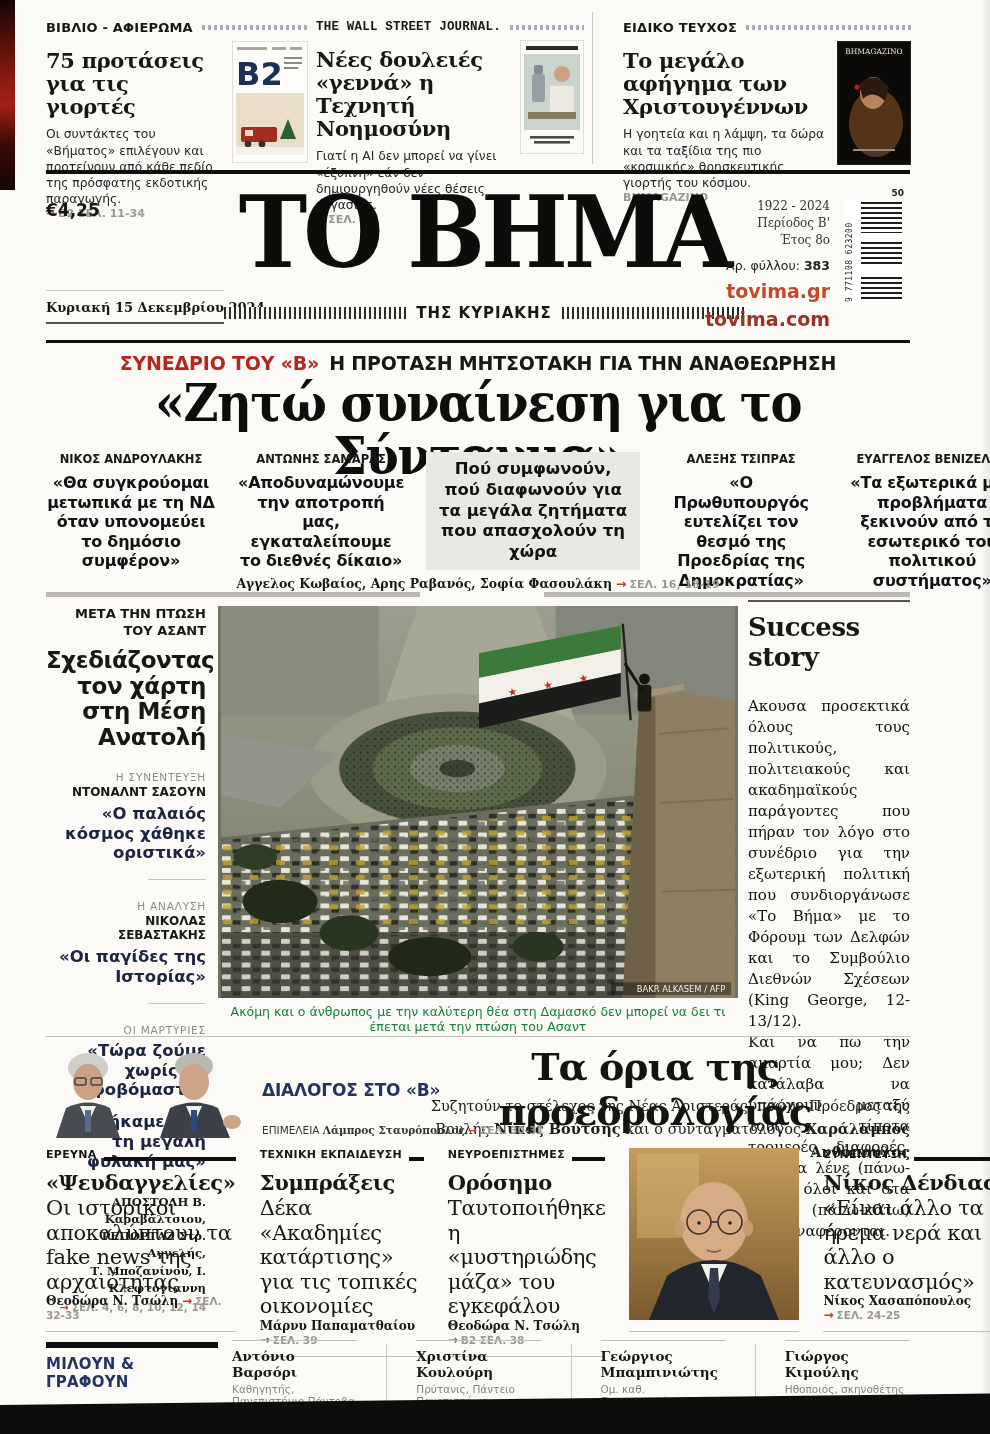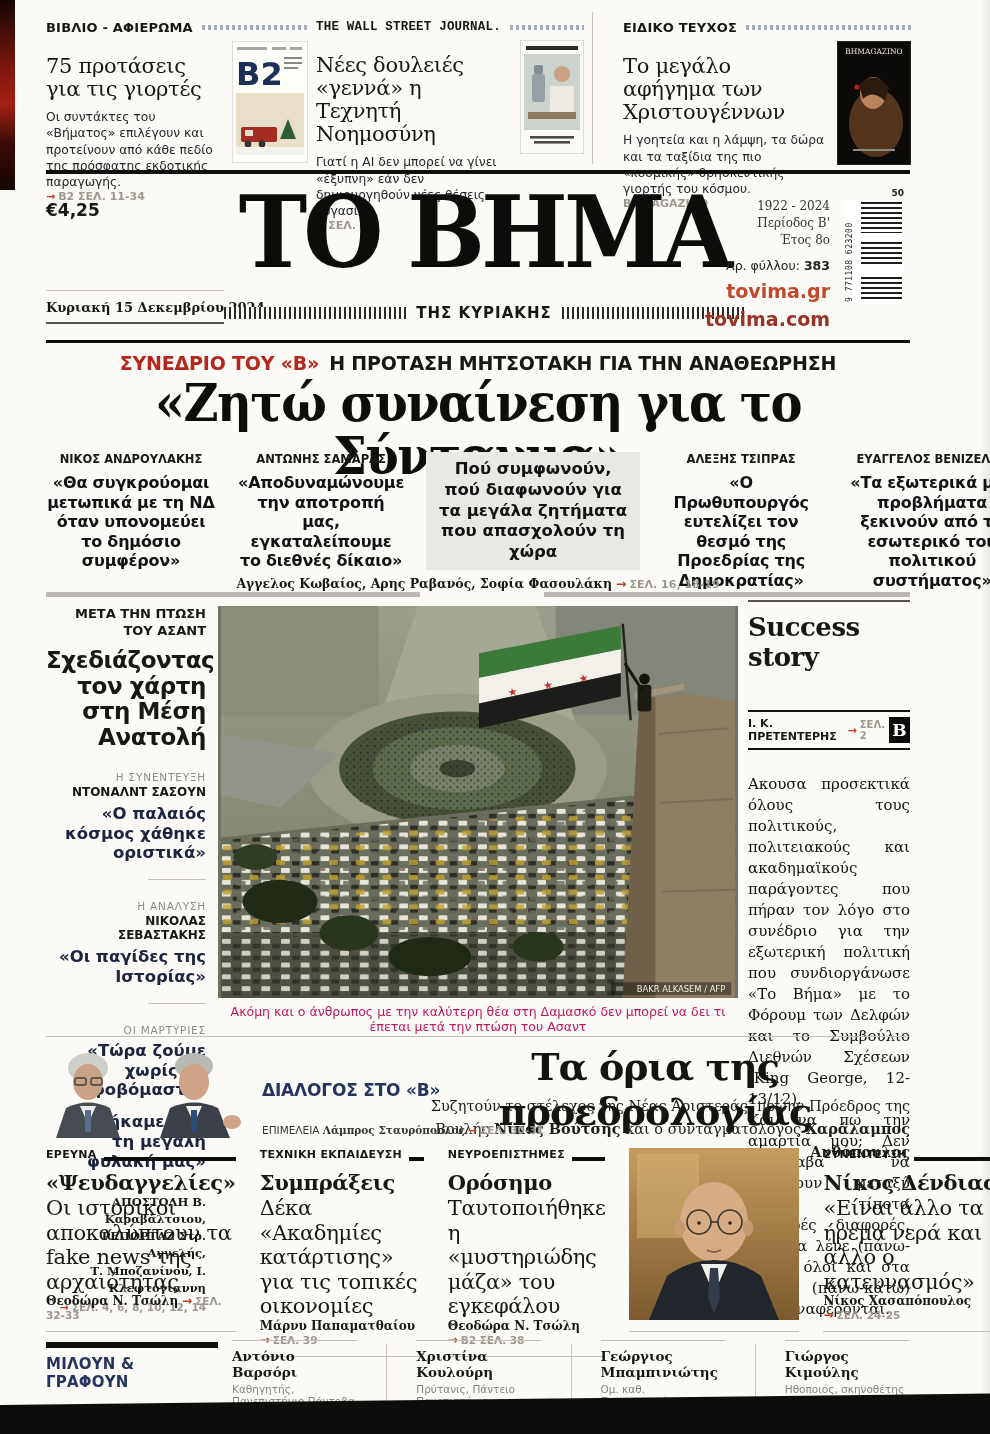--- a/index.html
+++ b/index.html
@@ -15,21 +15,21 @@
   
   .teasers{position:absolute;left:46px;top:12px;width:864px;height:152px;display:flex;gap:4px;}
   .teaser{display:flex;flex-direction:column;}
   .t1{flex:0 0 262px;} .t2{flex:0 0 268px;} .t3{flex:0 0 288px;border-left:1px solid #c9c7c0;padding-left:30px;}
   .t-kickrow{display:flex;align-items:center;margin:8px 0 6px 0;}
   .t-kicker{font-size:13px;font-weight:900;letter-spacing:.2px;white-space:nowrap;}
   .t-kicker-serif{font-family:Liberation Mono, monospace;font-size:12.5px;font-weight:900;}
   .kdash{flex:1;height:5px;margin-left:9px;background:repeating-linear-gradient(90deg,#98a0b2 0 3px,transparent 3px 6px);opacity:.85;}
   .t-flex{display:flex;flex:1;}
   .t-text{flex:1;display:flex;flex-direction:column;}
-  .t-head{font-size:21px;font-weight:400;line-height:1.1;margin:14px 0 8px 0;letter-spacing:-.3px;}
+  .t-head{font-size:21px;font-weight:700;line-height:1.1;margin:8px 0 8px 0;letter-spacing:-.3px;}
   .t-body{font-size:12.3px;line-height:1.32;color:#26262a;}
   .t-refline{margin-top:auto;font-size:11px;padding-bottom:4px;}
   .cover{margin-left:10px;flex:0 0 auto;}
   
   .hrule1{position:absolute;left:46px;top:170px;width:864px;height:4px;background:#0e0e0c;}
   .hrule2{position:absolute;left:46px;top:340px;width:864px;height:3px;background:#0e0e0c;}
   
   .price{position:absolute;left:46px;top:200px;font-size:17px;font-weight:700;}
   .founder{position:absolute;left:46px;top:236px;font-size:10.5px;line-height:1.45;color:#2b2b28;}
   .mrule1{position:absolute;left:46px;top:290px;width:178px;height:1px;background:#c9c7c0;}
@@ -77,21 +77,21 @@
   .sy-kick{font-size:13px;font-weight:900;line-height:1.3;}
   .sy-head{font-size:23px;font-weight:800;line-height:1.12;letter-spacing:-.4px;margin-top:8px;}
   .sy-label{font-size:10.5px;letter-spacing:.8px;color:#8d8d86;margin-top:20px;}
   .sy-name{font-size:12px;font-weight:800;margin-top:2px;margin-left:20px;}
   .sy-quote{font-size:16.5px;font-weight:800;line-height:1.2;color:#1c2440;margin-top:5px;}
   .sy-div{width:58px;height:1px;background:#c6c4bd;margin:16px 0 0 auto;}
   .sy-credits{margin-top:22px;font-family:"DejaVu Serif",serif;font-weight:700;font-size:11.5px;line-height:1.5;}
   .sy-ref{margin-top:4px;font-size:10.5px;}
   
   .photo{position:absolute;left:218px;top:606px;width:520px;height:392px;background:#6f7262;overflow:hidden;}
-  .caption{position:absolute;left:218px;top:1004px;width:520px;text-align:center;font-size:12.5px;color:#be185d;}
+  .caption{position:absolute;left:218px;top:1004px;width:520px;text-align:center;font-size:12.5px;color:#15803d;}
   
   .opinion{position:absolute;left:748px;top:600px;width:162px;}
   .op-toprule{height:2px;background:#57544e;margin-bottom:10px;}
   .op-head{font-size:26px;font-weight:800;letter-spacing:-.5px;}
   .op-author{margin-top:38px;border-top:2px solid #111;border-bottom:2px solid #111;
              padding:5px 0;display:flex;align-items:center;font-size:11px;font-weight:800;}
   .op-author .ref{font-size:10px;}
   .blogo{margin-left:auto;width:26px;height:26px;background:#0c0c0c;color:#fff;
          font-family:"DejaVu Serif",serif;font-weight:700;font-size:17px;
          display:flex;align-items:center;justify-content:center;}
@@ -399,25 +399,20 @@
       <line x1="428" y1="86" x2="410" y2="58" stroke="#15150f" stroke-width="3"></line>
       <rect x="396" y="382" width="122" height="13" fill="#000" opacity="0.38"></rect>
       <text x="512" y="392" text-anchor="end" font-size="8.5" fill="#efefe8">BAKR ALKASEM / AFP</text>
     </svg>
   </div>
   <div class="caption">Ακόμη και ο άνθρωπος με την καλύτερη θέα στη Δαμασκό δεν μπορεί να δει τι έπεται μετά την πτώση του Ασαντ</div>
 
   <div class="opinion">
     <div class="op-toprule"></div>
     <div class="op-head serif">Success story</div>
-    <div class="op-author">
-      <span>Ι. Κ. ΠΡΕΤΕΝΤΕΡΗΣ</span>&nbsp;
-      <span class="arr">→</span><span class="ref">ΣΕΛ. 2</span>
-      <span class="blogo">B</span>
-    </div>
     <div class="op-body serif">
       <p>Ακουσα προσεκτικά όλους τους πολιτικούς, πολιτειακούς και ακαδημαϊκούς παράγοντες που πήραν τον λόγο στο συνέδριο για την εξωτερική πολιτική που συνδιοργάνωσε «Το Βήμα» με το Φόρουμ των Δελφών και το Συμβούλιο Διεθνών Σχέσεων (King George, 12-13/12).</p>
       <p>Και να πω την αμαρτία μου; Δεν κατάλαβα να υπάρχουν μεταξύ τους τίποτα τρομερές διαφορές. Τα ίδια λένε (πάνω-κάτω) όλοι και στα ίδια (πάνω-κάτω) όλοι αναφέρονται.</p>
     </div>
   </div>
 
   <div class="divider1"></div>
 
   <div class="portraits">
     <svg width="206" height="96" viewBox="0 0 206 96">

